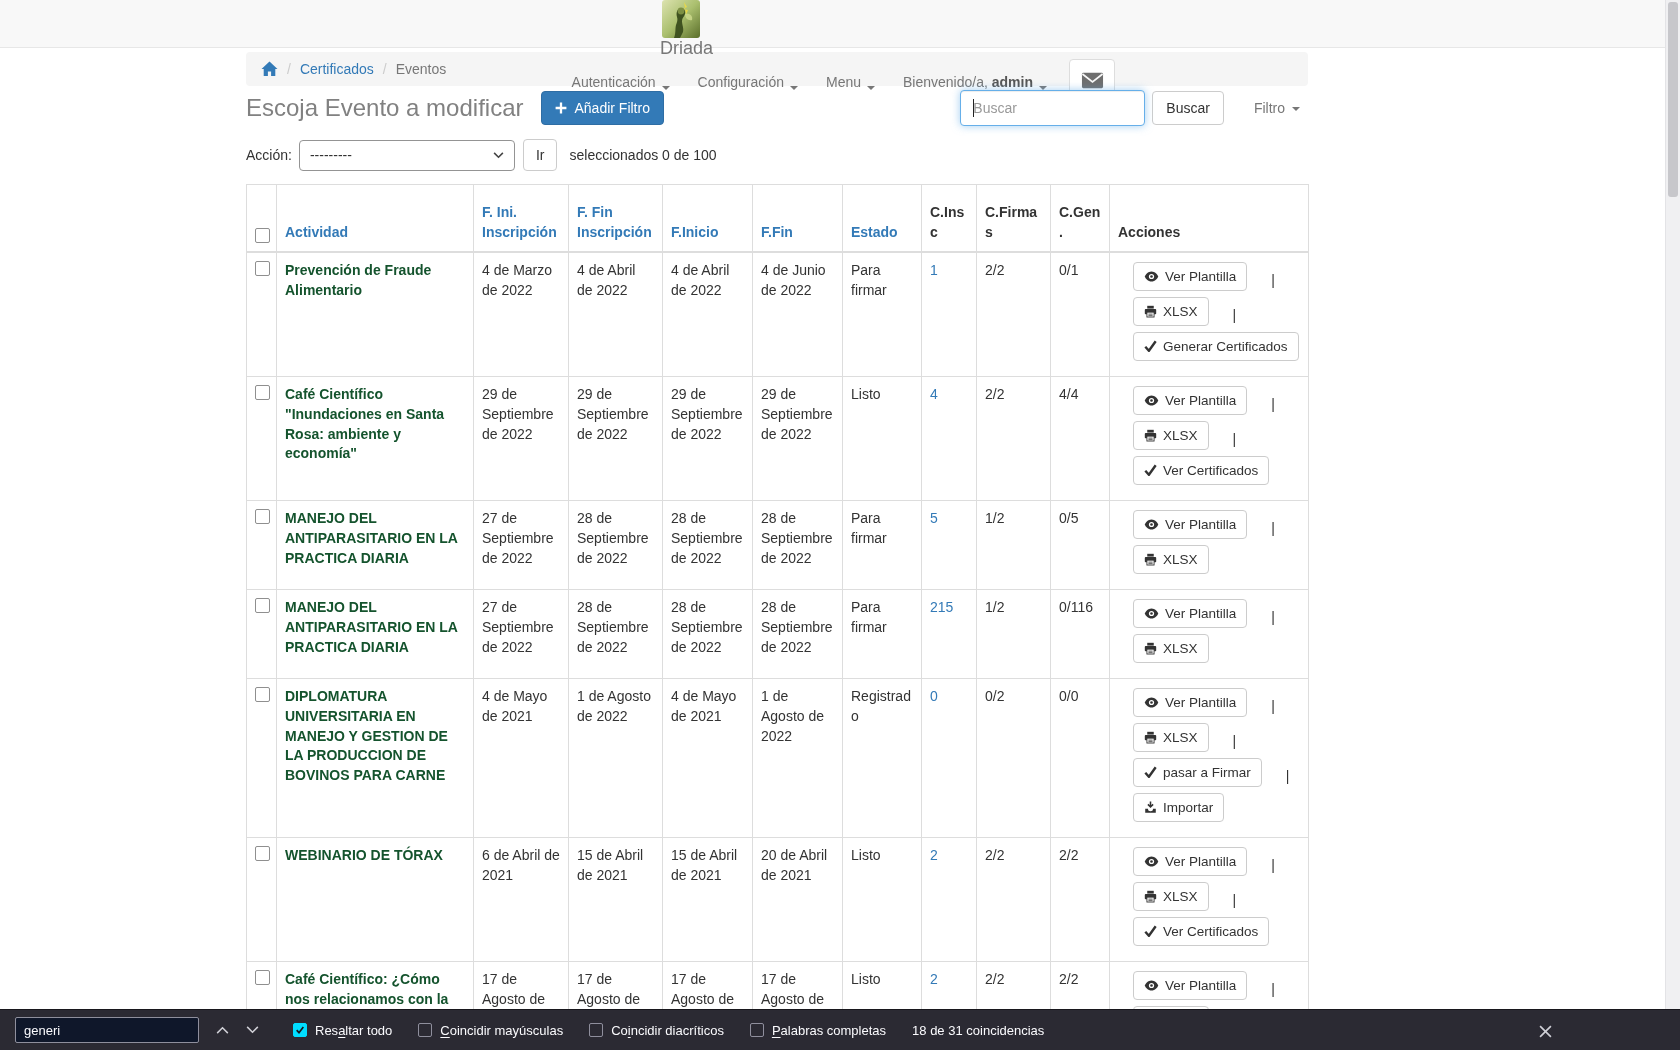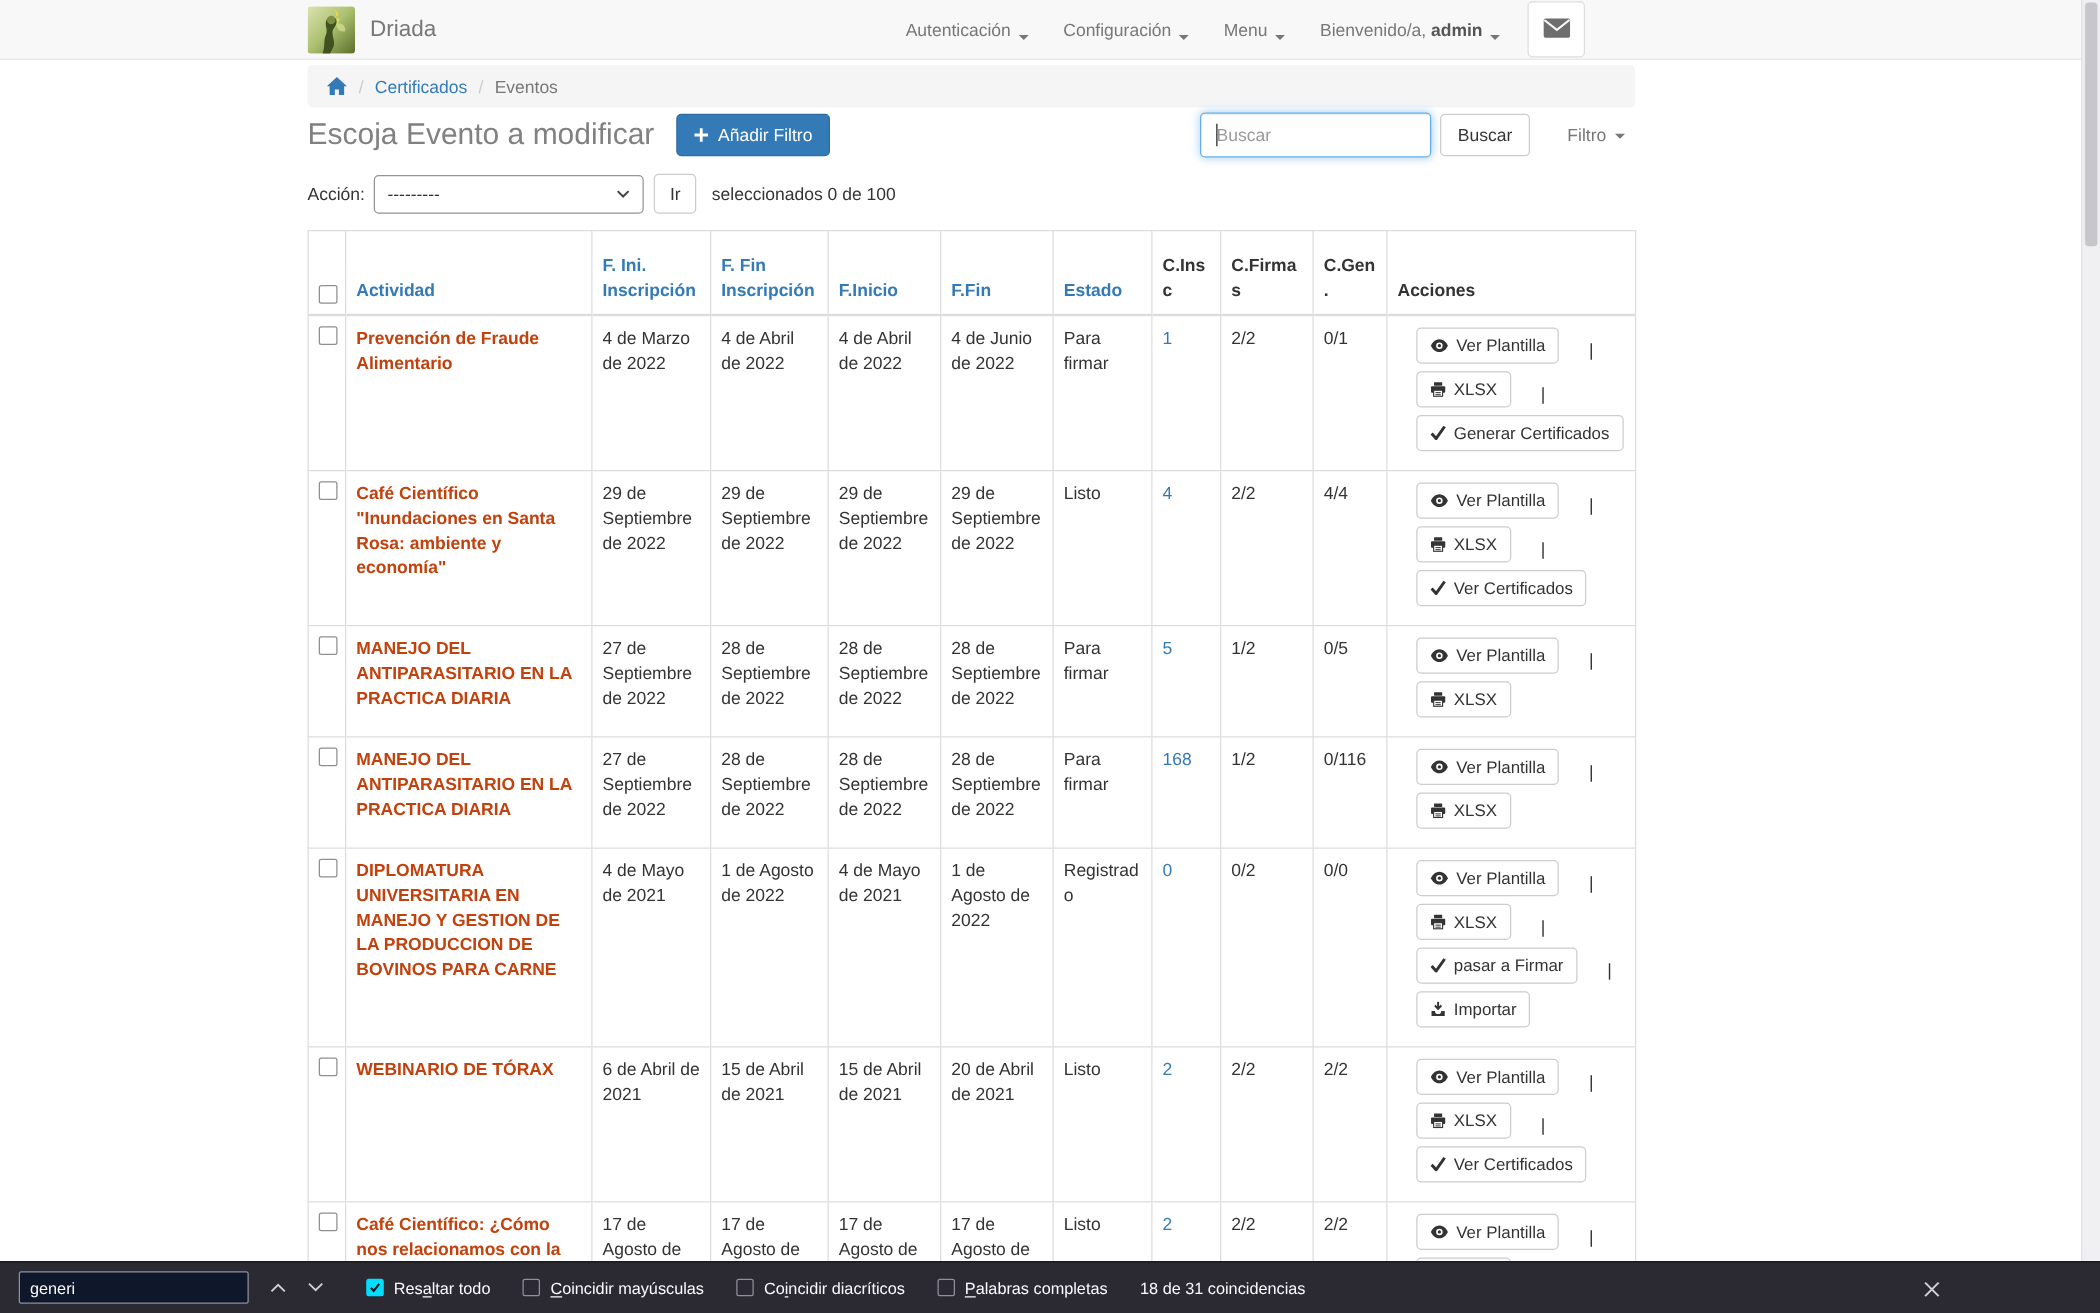--- a/index.html
+++ b/index.html
@@ -1,21 +1,21 @@
 <!DOCTYPE html>
 <html><head>
 <meta charset="utf-8">
 <style>
   * { box-sizing: border-box; margin: 0; padding: 0; }
   html,body { width: 1680px; height: 1050px; overflow: hidden; }
   body { font-family: "Liberation Sans", sans-serif; font-size: 14px; color: #333; background: #fff; position: relative; }
 
   
   .navbar { height: 48px; background: #f8f8f8; border-bottom: 1px solid #e7e7e7; }
-  .navbar-inner { width: 1022px; margin-left: 246px; height: 100%; display: flex; align-items: center; }
+  .navbar-inner { width: 869px; margin-left: 246px; height: 100%; display: flex; align-items: center; flex-direction: column; }
   .logo { width: 38px; height: 38px; border-radius: 3px; overflow: hidden; flex: 0 0 auto; }
   .brand { font-size: 18px; color: #777; margin-left: 12px; }
   .nav-right { margin-left: auto; display: flex; align-items: center; color: #777; }
   .nav-item { padding: 0 14px; display: flex; align-items: flex-end; gap: 6px; cursor: pointer; white-space: nowrap; }
   .caret { width: 0; height: 0; border-left: 4px solid transparent; border-right: 4px solid transparent; border-top: 4px solid #777; margin-top: 2px; }
   .welcome b { color: #555; }
   .mail-btn { width: 46px; height: 45px; background: #fff; border: 1px solid #ddd; border-radius: 4px; display: flex; align-items: center; justify-content: center; margin-left: 8px; cursor: pointer; }
 
   
   .container { width: 1062px; margin-left: 246px; }
@@ -43,21 +43,21 @@
   .select { width: 216px; height: 31px; border: 1px solid #949494; border-radius: 4px; background: #fff; display: flex; align-items: center; justify-content: space-between; padding: 0 10px; cursor: pointer; }
   .btn-ir { margin-left: 8px; padding: 7px 12px; }
   .sel-status { margin-left: 12px; }
 
   
   table { border-collapse: collapse; width: 1062px; table-layout: fixed; margin-top: 13px; background: #fff; }
   th, td { border: 1px solid #ddd; padding: 8px; text-align: left; vertical-align: top; line-height: 1.42; font-size: 14px; word-wrap: break-word; }
   thead th { vertical-align: bottom; border-bottom-width: 2px; font-weight: bold; padding-top: 18px; }
   .th-link { color: #337ab7; text-decoration: none; font-weight: bold; cursor: pointer; margin-top: 16px; }
   .cb { width: 15px; height: 15px; border: 1px solid #8f8f8f; border-radius: 2px; background: #fff; cursor: pointer; }
-  .activity-link { color: #c2410c; font-weight: bold; text-decoration: none; cursor: pointer; text-align: right; }
+  .activity-link { color: #14532d; font-weight: bold; text-decoration: none; cursor: pointer; text-align: right; }
   .num-link { color: #337ab7; text-decoration: none; cursor: pointer; }
   .actions-cell { padding: 9px 8px; }
   .action-line { display: flex; align-items: flex-end; gap: 24px; margin-bottom: 6px; padding-left: 15px; }
   .action-btn { background: #fff; border: 1px solid #ccc; border-radius: 4px; padding: 6px 10px; font-size: 13.5px; color: #333; display: inline-flex; align-items: center; gap: 6px; cursor: pointer; font-family: inherit; white-space: nowrap; }
   .pipe { color: #333; }
 
   
   .scrollbar { position: fixed; top: 0; right: 0; width: 15px; height: 1009px; background: #f0f0f2; border-left: 1px solid #e3e3e6; z-index: 5; }
   .scroll-thumb { position: absolute; top: 2px; left: 2px; width: 10px; height: 195px; background: #c7c7cb; border-radius: 3px; }
 
@@ -364,21 +364,21 @@
         <tr>
           <td>
             <div class="cb"></div>
           </td>
           <td><a class="activity-link">MANEJO DEL ANTIPARASITARIO EN LA PRACTICA DIARIA</a></td>
           <td>27 de Septiembre de 2022</td>
           <td>28 de Septiembre de 2022</td>
           <td>28 de Septiembre de 2022</td>
           <td>28 de Septiembre de 2022</td>
           <td>Para firmar</td>
-          <td><a class="num-link">168</a></td>
+          <td><a class="num-link">215</a></td>
           <td>1/2</td>
           <td>0/116</td>
           <td class="actions-cell">
             <div class="action-line">
               <button class="action-btn">
                 <span style="display: flex;">
                   <svg width="15" height="13" viewBox="0 0 16 14">
                     <path d="M8 1.5C4.2 1.5 1.6 4.8 0.7 7c.9 2.2 3.5 5.5 7.3 5.5s6.4-3.3 7.3-5.5C14.4 4.8 11.8 1.5 8 1.5z" fill="#333"></path>
                     <circle cx="8" cy="7" r="2.8" fill="#fff"></circle>
                     <circle cx="8" cy="7" r="1.4" fill="#333"></circle>

